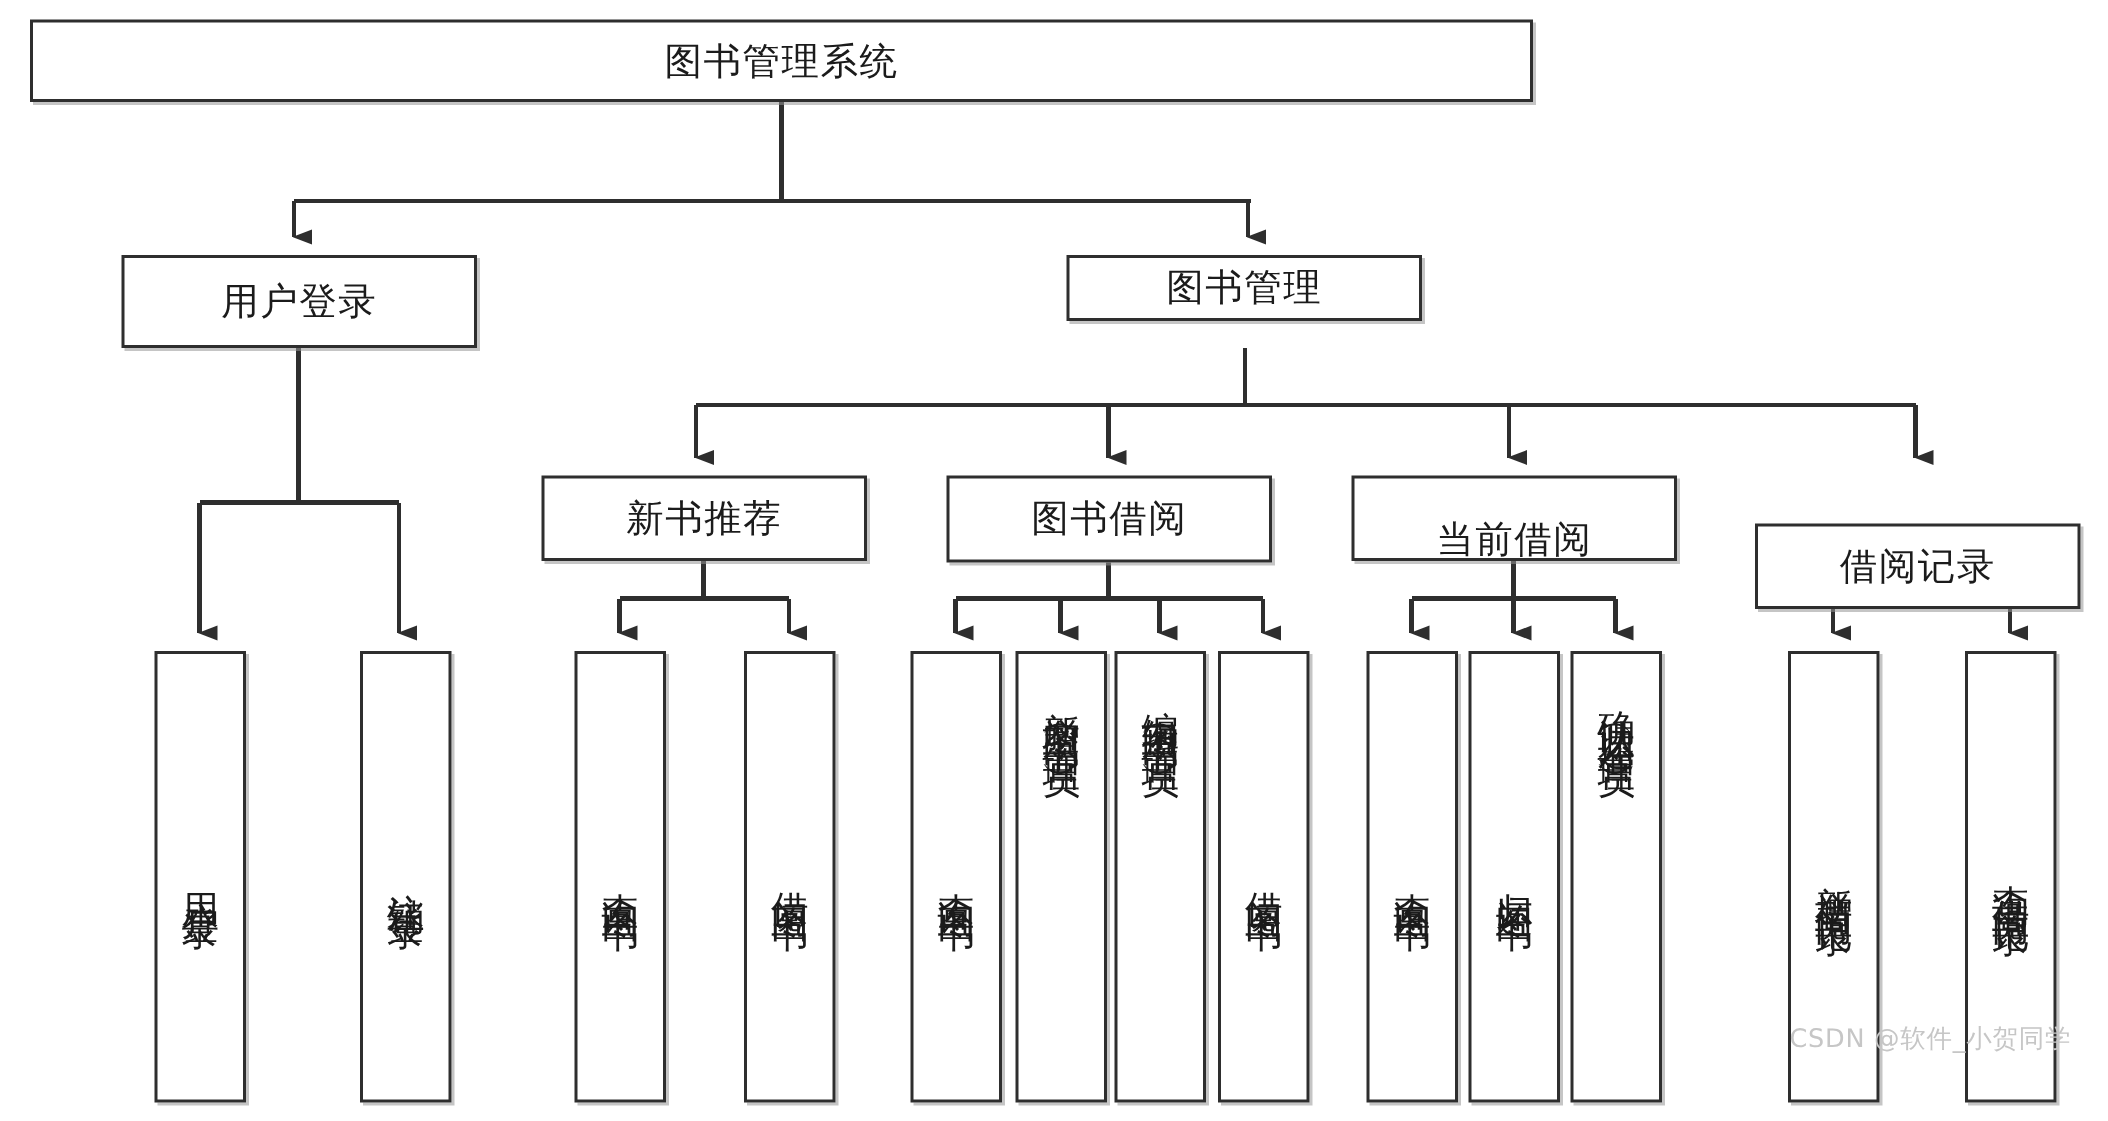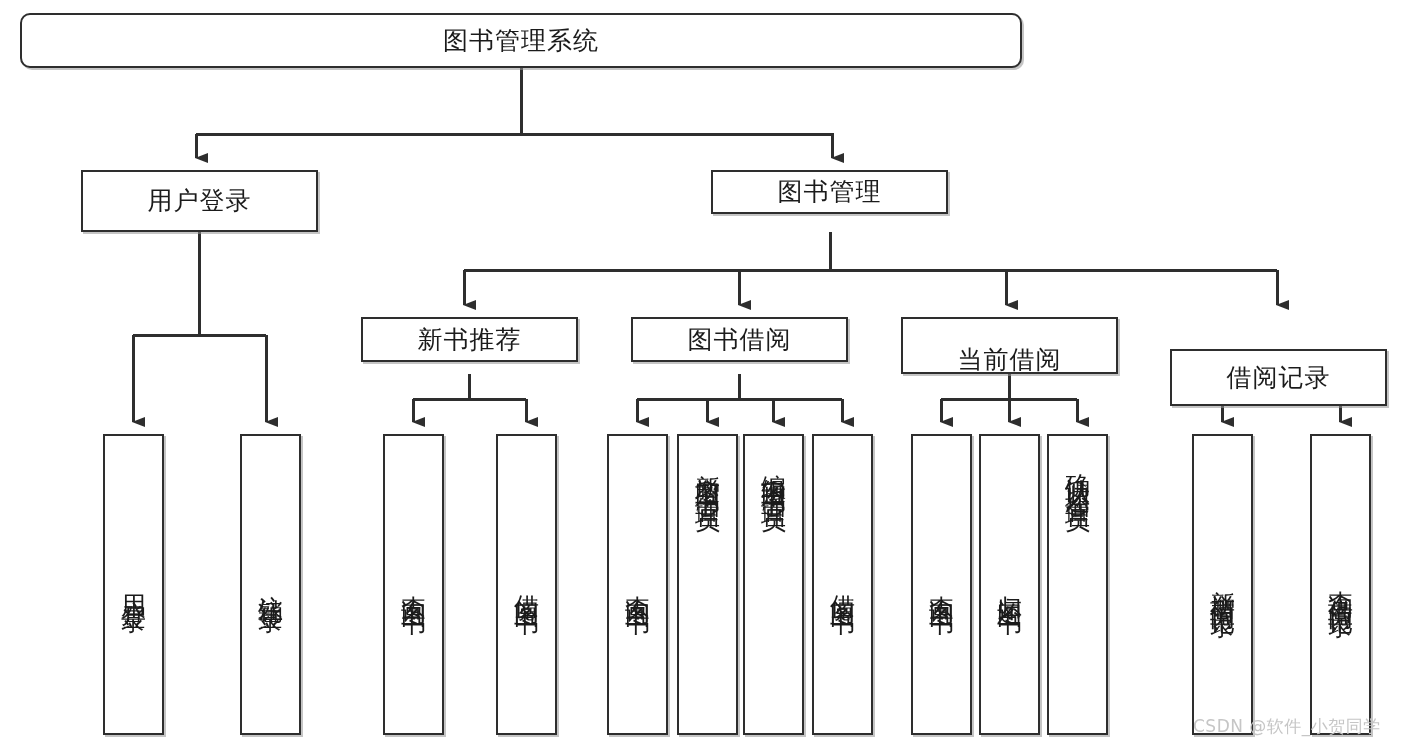--- a/index.html
+++ b/index.html
@@ -69,35 +69,35 @@
       <path d="M1009,399 L1009,422" marker-end="url(#ah)"></path>
       <path d="M1077,399 L1077,422" marker-end="url(#ah)"></path>
 
       <path d="M1278,374 L1278,395"></path>
       <path d="M1222,395 L1340,395"></path>
       <path d="M1222,395 L1222,422" marker-end="url(#ah)"></path>
       <path d="M1340,395 L1340,422" marker-end="url(#ah)"></path>
     </g>
   </svg>
 
-  <div class="node root horiz" style="left:20px;top:13px;width:1002px;height:55px;border-radius:10px;">
+  <div class="node root horiz" style="left:20px;top:13px;width:1002px;height:55px;">
     <span class="lbl">图书管理系统</span>
   </div>
 
   <div class="node horiz" style="left:81px;top:170px;width:237px;height:62px;">
     <span class="lbl">用户登录</span>
   </div>
   <div class="node horiz" style="left:711px;top:170px;width:237px;height:44px;">
     <span class="lbl">图书管理</span>
   </div>
 
-  <div class="node horiz" style="left:361px;top:317px;width:217px;height:45px;">
+  <div class="node horiz" style="left:361px;top:317px;width:217px;height:57px;">
     <span class="lbl">新书推荐</span>
   </div>
-  <div class="node horiz" style="left:631px;top:317px;width:217px;height:45px;">
+  <div class="node horiz" style="left:631px;top:317px;width:217px;height:58px;">
     <span class="lbl">图书借阅</span>
   </div>
   <div class="node horiz" style="left:901px;top:317px;width:217px;height:57px;align-items:flex-end;">
     <span class="lbl">当前借阅</span>
   </div>
   <div class="node horiz" style="left:1170px;top:317px;width:217px;height:57px;margin-top:32px;">
     <span class="lbl">借阅记录</span>
   </div>
 
   <div class="node vert mid" style="left:103px;top:434px;width:61px;height:301px;">
@@ -137,15 +137,15 @@
     <span class="lbl">确认归还（管理员）</span>
   </div>
 
   <div class="node vert mid" style="left:1192px;top:434px;width:61px;height:301px;">
     <span class="lbl">新增借阅记录</span>
   </div>
   <div class="node vert mid" style="left:1310px;top:434px;width:61px;height:301px;">
     <span class="lbl">查询借阅记录</span>
   </div>
 
-  <div class="watermark" style="left:1193px;top:715px;">CSDN @软件_小贺同学</div>
+  <div class="watermark" style="left:1193px;top:681px;">CSDN @软件_小贺同学</div>
 
 </div>
 
 </body></html>

